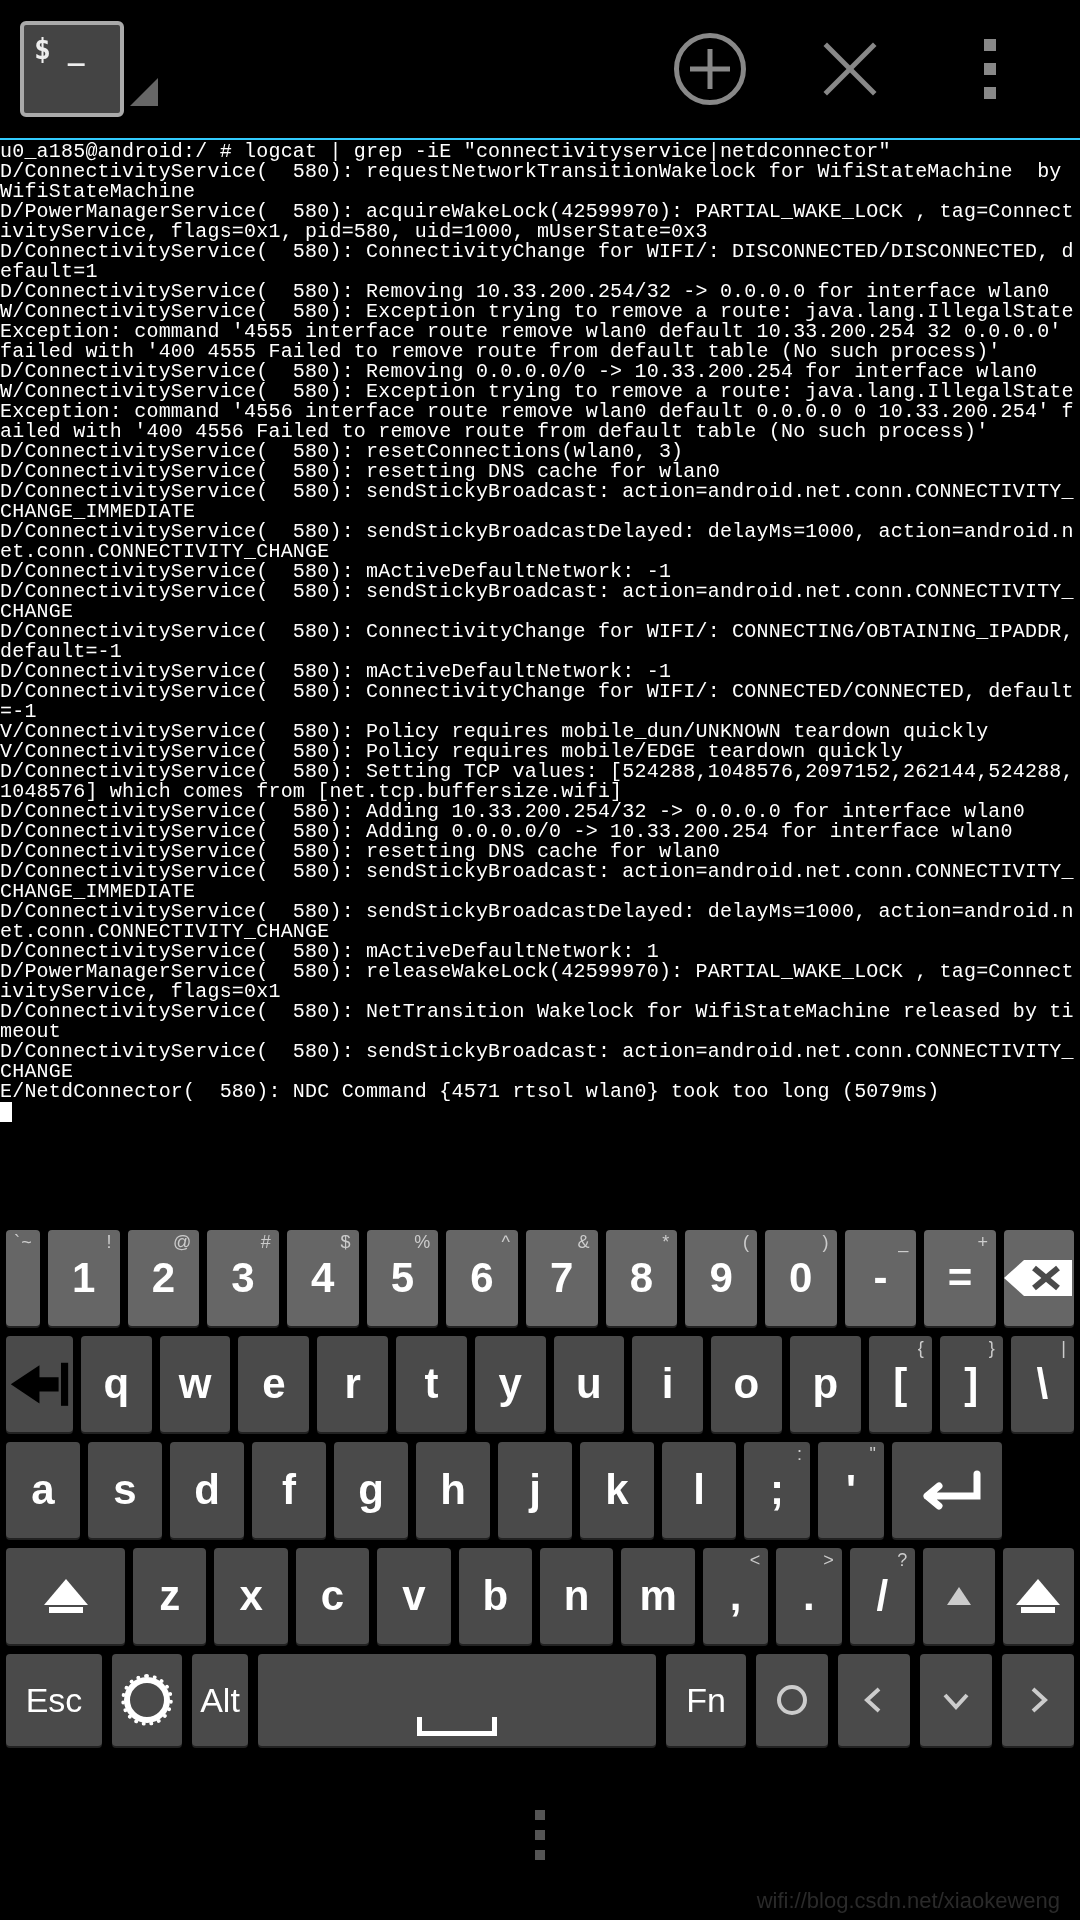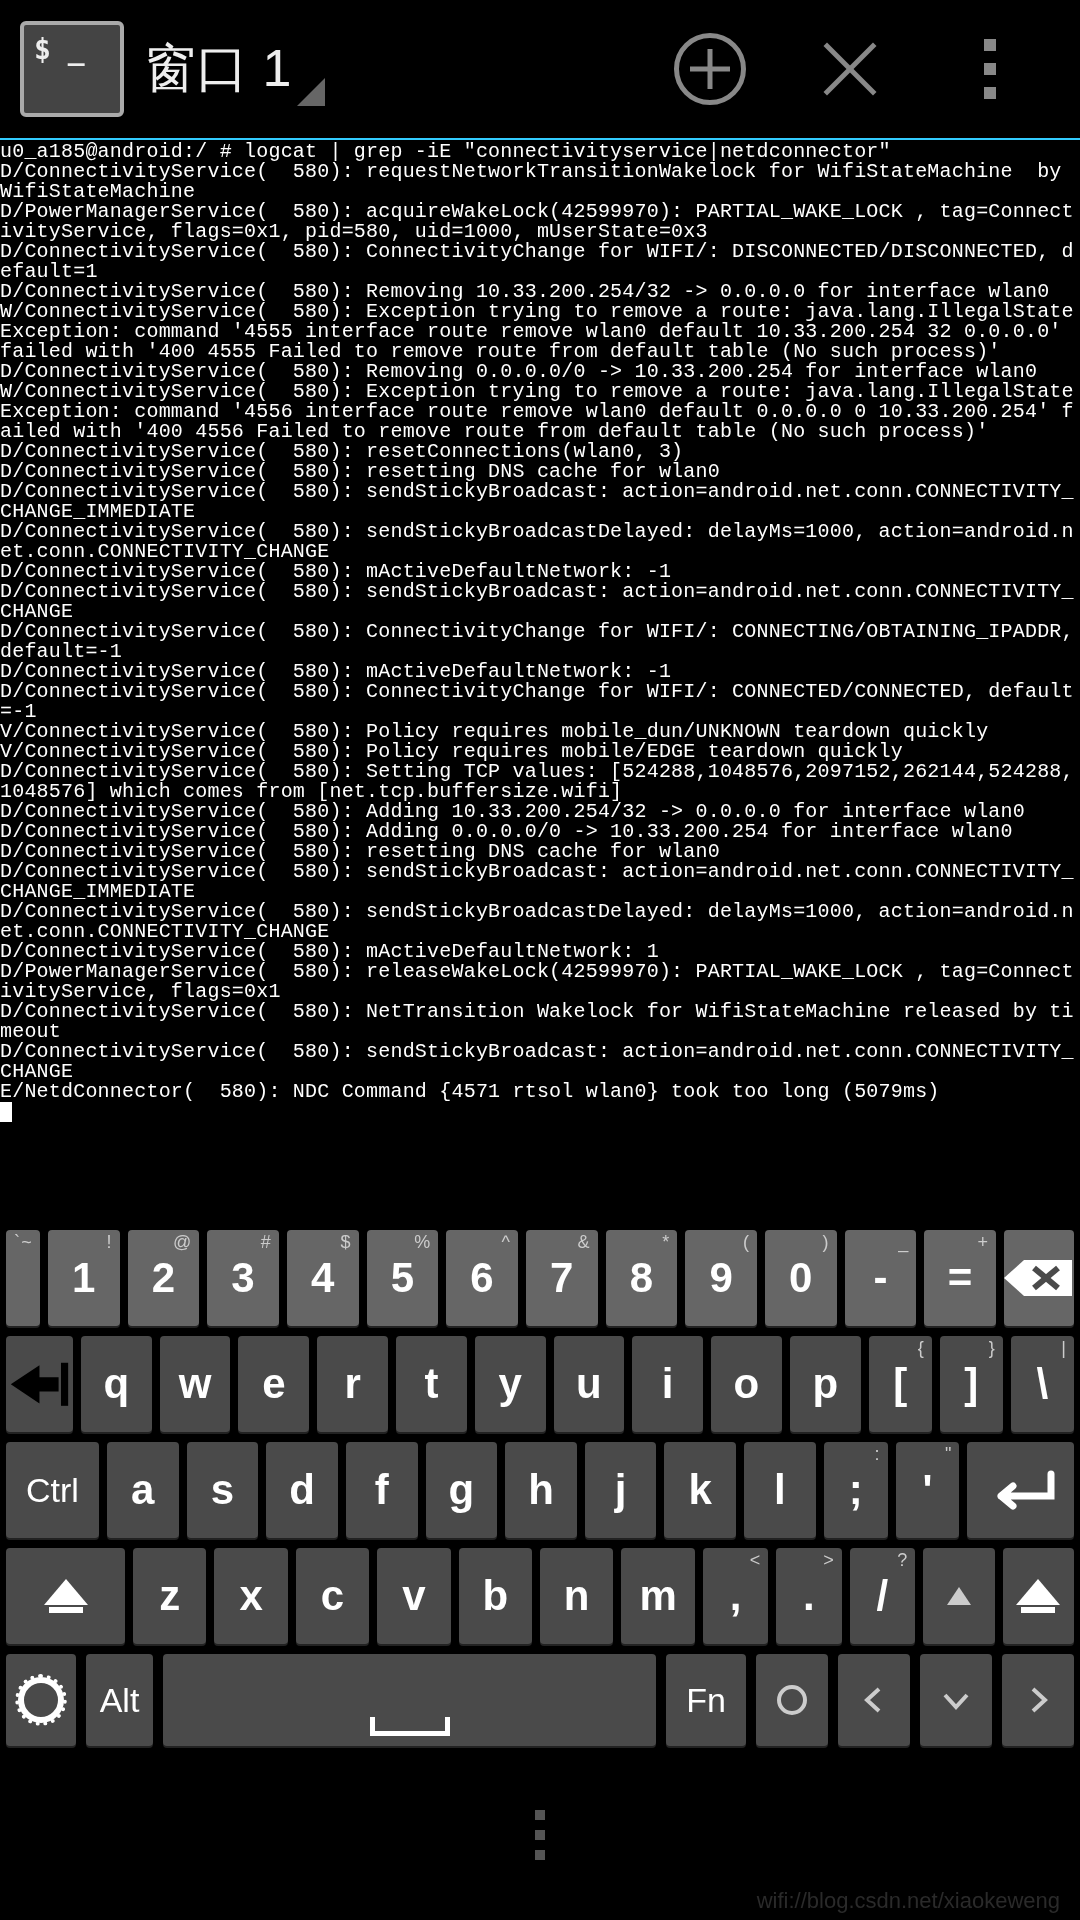--- a/index.html
+++ b/index.html
@@ -51,21 +51,20 @@
 </style>
 </head>
 <body>
 
 
 
 <div class="topbar">
   <div class="app-icon">
       <span>$ _</span>
     </div>
-  <div class="win-title">窗口 1</div>
   <div class="tri"></div>
   <div class="spacer"></div>
   <div class="top-btn">
       <div class="circle-plus"></div>
     </div>
   <div class="top-btn">
       <div class="x-icon"></div>
     </div>
   <div class="top-btn">
       <div class="dots3">
@@ -141,21 +140,20 @@
       <svg class="tab" viewBox="0 0 56 44">
           <polygon points="4,22 28,6 28,16 44,16 44,28 28,28 28,38"></polygon>
           <rect x="46" y="4" width="6" height="36"></rect>
         </svg>
     </div>
     <div id="row2mid" style="display:contents"><div class="key" style="width: 74px;">q</div><div class="key" style="width: 74px;">w</div><div class="key" style="width: 74px;">e</div><div class="key" style="width: 74px;">r</div><div class="key" style="width: 74px;">t</div><div class="key" style="width: 74px;">y</div><div class="key" style="width: 74px;">u</div><div class="key" style="width: 74px;">i</div><div class="key" style="width: 74px;">o</div><div class="key" style="width: 74px;">p</div></div>
     <div id="row2tail" style="display:contents"><div class="key" style="width: 66px;"><span class="sup">{</span>[</div><div class="key" style="width: 66px;"><span class="sup">}</span>]</div><div class="key" style="width: 66px;"><span class="sup">|</span>\</div></div>
   </div>
 
   <div class="krow">
-    <div class="key ctrl" style="width:96px">Ctrl</div>
     <div id="row3mid" style="display:contents"><div class="key" style="width: 74px;">a</div><div class="key" style="width: 74px;">s</div><div class="key" style="width: 74px;">d</div><div class="key" style="width: 74px;">f</div><div class="key" style="width: 74px;">g</div><div class="key" style="width: 74px;">h</div><div class="key" style="width: 74px;">j</div><div class="key" style="width: 74px;">k</div><div class="key" style="width: 74px;">l</div></div>
     <div id="row3tail" style="display:contents"><div class="key" style="width: 66px;"><span class="sup">:</span>;</div><div class="key" style="width: 66px;"><span class="sup">"</span>'</div></div>
     <div class="key enter" style="width:110px">
       <svg viewBox="0 0 80 48">
           <path d="M70 8 v22 H20 M20 30 l12 -10 M20 30 l12 10" stroke-linecap="round"></path>
         </svg>
     </div>
   </div>
 
   <div class="krow">
@@ -168,24 +166,25 @@
     <div class="key" style="width:72px">
         <div class="tri-up" style="border-bottom-color:#ccc;border-left-width:12px;border-right-width:12px;border-bottom-width:18px"></div>
       </div>
     <div class="key shift" style="width:72px">
         <div class="arr"></div>
         <div class="bar"></div>
       </div>
   </div>
 
   <div class="krow navrow">
+    <div class="key ctrl" style="width:96px">Esc</div>
     <div class="key" style="width:70px">
         <div class="gear"></div>
       </div>
-    <div class="key ctrl" style="width:67px">Alt</div>
+    <div class="key ctrl" style="width:56px">Alt</div>
     <div class="key space"></div>
     <div class="key ctrl" style="width:80px">Fn</div>
     <div class="key arrow-key" style="width:72px">
         <div class="circ"></div>
       </div>
     <div class="key arrow-key" style="width:72px">
         <svg viewBox="0 0 30 30">
           <polyline points="20,4 8,15 20,26"></polyline>
         </svg>
       </div>

